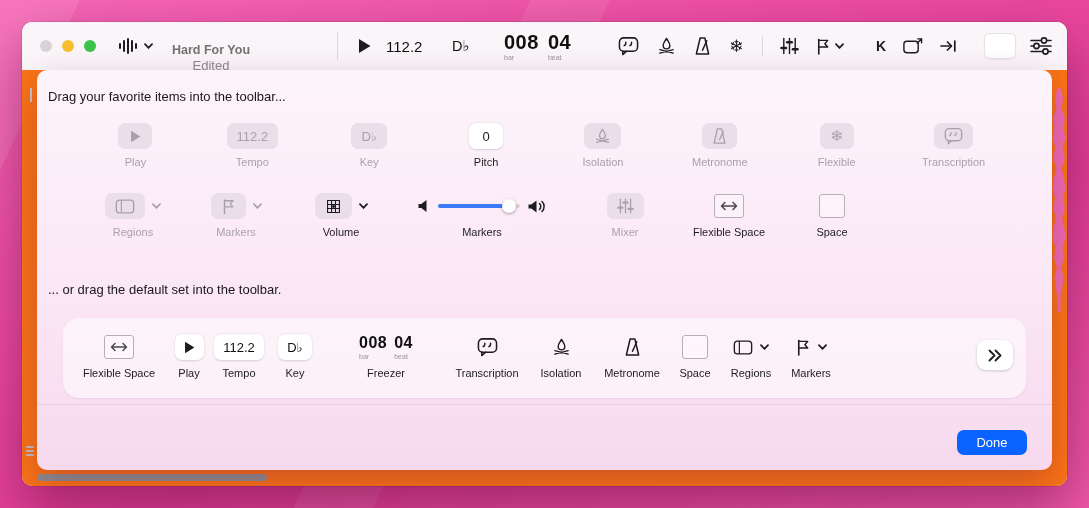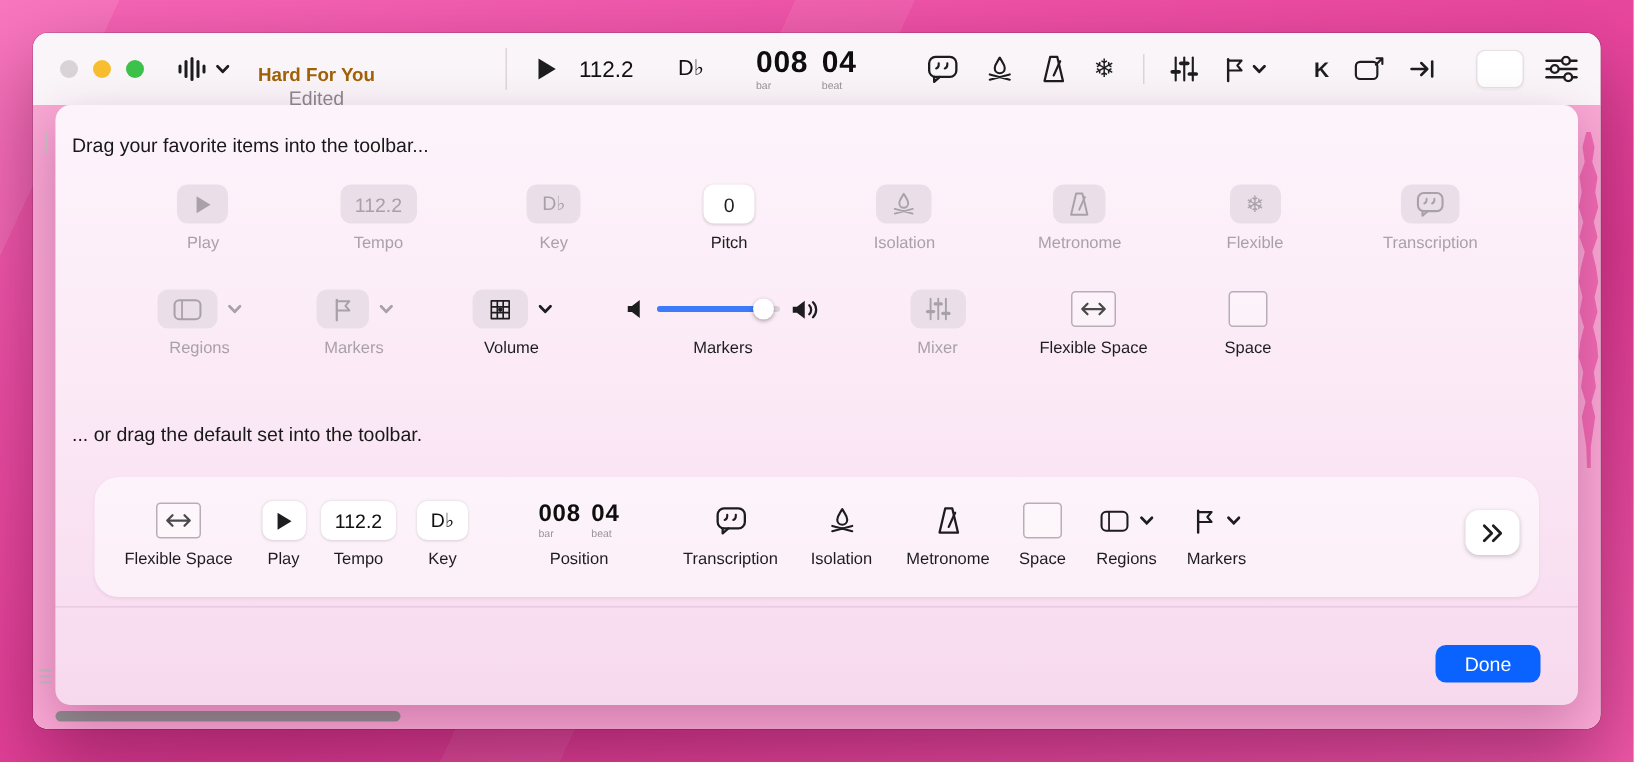--- a/index.html
+++ b/index.html
@@ -19,21 +19,21 @@
   
   .toolbar { position:absolute; left:0; right:0; top:0; height:48px; background:#faf5f9; }
   .tb { position:absolute; top:0; height:48px; display:flex; align-items:center; }
   .tl { position:absolute; top:18px; width:12px; height:12px; border-radius:50%; }
   .tl.red    { left:18px; background:#d9d3d8; }
   .tl.yellow { left:40px; background:#f7bf2f; }
   .tl.green  { left:62px; background:#3cc24b; }
   .chev { margin-left:4px; display:flex; }
   .view-btn { left:96px; gap:2px; color:#1d1d1f; }
   .tb-title { left:150px; top:0; height:48px; display:flex; flex-direction:column; justify-content:center; }
-  .t1 { font-size:12.5px; font-weight:700; color:#a16207;margin-top:24px; }
+  .t1 { font-size:12.5px; font-weight:700; color:#737373;margin-top:24px; }
   .t2 { font-size:13px; color:#8e888d; margin-top:1px; }
   .tb-sep { position:absolute; width:1px; background:#ded5dc; }
   .sep1 { left:315px; top:10px; height:28px; }
   .sep2 { left:740px; top:14px; height:20px; }
   .tb-play { left:336px; color:#1d1d1f; }
   .tb-tempo { left:364px; font-size:15px; font-weight:500; color:#111; }
   .tb-key { left:430px; font-size:14.5px; font-weight:500; color:#111; }
   .tb-pos { left:482px; gap:9px; }
   .pos-group { display:flex; flex-direction:column; }
   .pos-num { font-size:20px; font-weight:600; color:#0e0e0e; letter-spacing:.5px; line-height:1; }
@@ -41,21 +41,21 @@
   .tb-icons { left:596px; gap:18px; color:#1d1d1f; }
   .tb-icons2 { left:758px; gap:16px; color:#1d1d1f; }
   .tb-right { left:854px; gap:16px; color:#1d1d1f; }
   .k-label { font-size:14px; font-weight:600; }
   .tb-box { position:absolute; left:962px; top:11px; width:32px; height:26px; background:#fff;
             border-radius:6px; box-shadow:inset 0 0 0 1px #e7e0e5, 0 1px 2px rgba(0,0,0,.06); }
   .tb-settings { left:1008px; color:#1d1d1f; }
   .icon-btn { display:flex; align-items:center; }
 
   
-  .content { position:absolute; left:0; right:0; top:48px; bottom:0; background:#f9a8d4; }
+  .content { position:absolute; left:0; right:0; top:48px; bottom:0; background:#f97316; }
   .ruler-tick { position:absolute; left:8px; top:18px; width:2px; height:14px; background:#c9c4c8; }
   .grab-lines { position:absolute; left:4px; bottom:28px; width:8px; }
   .grab-lines div { height:2px; background:#c4bfc3; margin:2px 0; border-radius:1px; }
   .wave { position:absolute; right:0; top:18px; }
   .scrollbar { position:absolute; left:15px; bottom:5px; width:230px; height:7px; border-radius:4px; background:#8f8f8f; }
 
   
   .sheet {
     position:absolute; left:15px; right:15px; top:0; bottom:16px; border-radius:10px;
     background:linear-gradient(180deg,#fdf4fb 0%,#fbe9f6 48%,#f7d9ee 100%);
@@ -487,21 +487,21 @@
           <div class="icon-row" style="gap:7px">
             <span class="pos-group">
               <span class="pos-num">008</span>
               <span class="pos-sub">bar</span>
               </span>
             <span class="pos-group">
               <span class="pos-num">04</span>
               <span class="pos-sub">beat</span>
               </span>
           </div>
-          <span class="ds-label">Position</span>
+          <span class="ds-label">Freezer</span>
         </div>
         <div class="ds-item" style="width:76px">
           <div class="icon-row">
               <span>
             <svg width="21" height="20" viewBox="0 0 22 20" fill="none" stroke="currentColor" stroke-width="1.6" stroke-linecap="round" stroke-linejoin="round">
               <rect x="1.5" y="1.5" width="19" height="14" rx="4.5"></rect>
                   <path d="M5 15.5 V19 L9 15.5"></path>
               <path d="M8.2 6 q.2 3 -1.8 3.6 M14.2 6 q.2 3 -1.8 3.6" stroke-width="1.5"></path>
                 </svg>
               </span>

